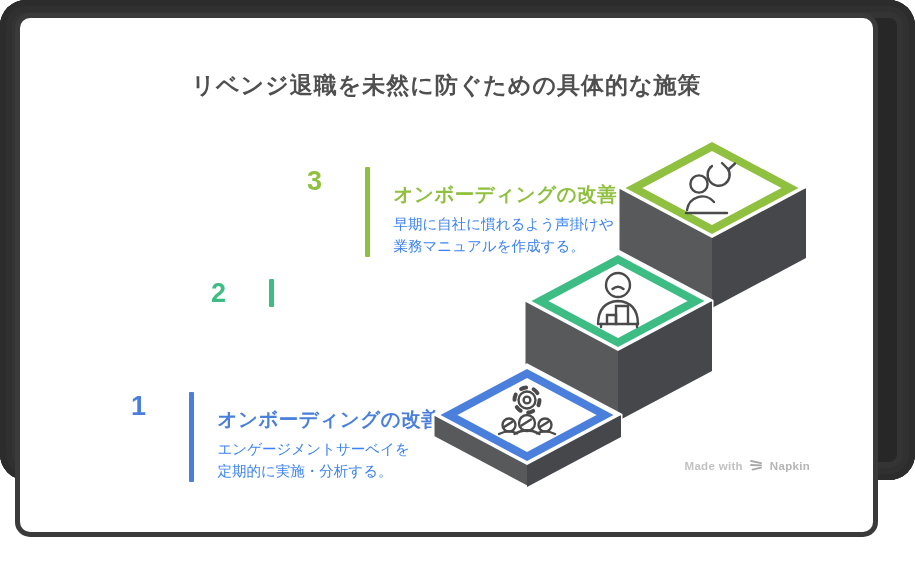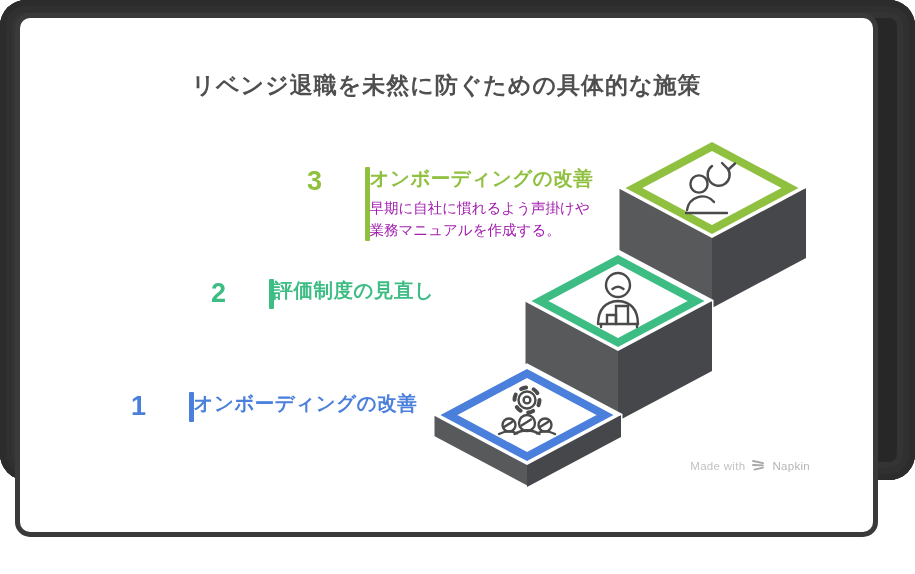--- a/index.html
+++ b/index.html
@@ -12,36 +12,36 @@
   .card  { position:absolute; left:20px; top:18px; width:853px; height:514px;
            background:#ffffff; border-radius:10px; box-shadow:0 0 0 5px #3a3a3a; z-index:1; }
 
   .title { position:absolute; left:0; right:0; top:52px; text-align:center;
            font-size:23px; font-weight:700; color:#4f4f4f; letter-spacing:1px; }
 
   
   .step-row { position:absolute; display:flex; align-items:flex-start; z-index:3; }
   .step-num { width:28px; font-size:27px; font-weight:700; line-height:1; padding-top:1px; }
   .step-bar { width:4.5px; align-self:stretch; margin-left:30px; border-radius:1px; }
-  .step-text { padding-left:0; }
+  .step-text { padding-left:24px;margin-top:16px; }
   .step-heading { font-size:19.5px; font-weight:700; line-height:1.15; margin-bottom:8px; letter-spacing:0.5px; }
-  .step-desc { font-size:14.5px; line-height:1.52; color:#a21caf; white-space:pre-line; }
+  .step-desc { font-size:14.5px; line-height:1.52; color:#3b82f6; white-space:pre-line; }
 
   .c-blue   { color:#4a7fdb; }  .bg-blue   { background:#4a7fdb; }
   .c-green  { color:#3dbd84; }  .bg-green  { background:#3dbd84; }
   .c-lime   { color:#8fc03f; }  .bg-lime   { background:#8fc03f; }
 
   .row-1 { left:111px; top:374px; }
   .row-2 { left:191px; top:261px; }
   .row-3 { left:287px; top:149px; }
 
   .stairs { position:absolute; inset:0; z-index:2; pointer-events:none; }
 
   .watermark { position:absolute; right:63px; bottom:60px; display:flex; align-items:center; gap:6px;
-               font-size:11.5px; color:#c2c2c2; letter-spacing:0.3px; z-index:3; }
+               font-size:11.5px; color:#c2c2c2; letter-spacing:0.3px; z-index:3;font-weight:bold; }
   .watermark .brand { color:#b5b5b5; }
 </style>
 </head>
 <body>
 
 <div class="stage">
   <div class="frame"></div>
 
   <div class="card">
     <div class="title">リベンジ退職を未然に防ぐための具体的な施策</div>
@@ -53,29 +53,30 @@
         <div class="step-heading c-lime">オンボーディングの改善</div>
         <div class="step-desc">早期に自社に慣れるよう声掛けや
 業務マニュアルを作成する。</div>
       </div>
     </div>
 
     <div class="step-row row-2">
       <div class="step-num c-green">2</div>
       <div class="step-bar bg-green"></div>
       <div class="step-text">
-        <div class="step-heading c-green">評価制度の見直し</div>
       </div>
     </div>
 
     <div class="step-row row-1">
       <div class="step-num c-blue">1</div>
       <div class="step-bar bg-blue"></div>
       <div class="step-text">
         <div class="step-heading c-blue">オンボーディングの改善</div>
+        <div class="step-desc">エンゲージメントサーベイを
+定期的に実施・分析する。</div>
       </div>
     </div>
 
     <div class="watermark">
       <span>Made with</span>
       <svg width="15" height="13" viewBox="0 0 15 13">
         <g stroke="#a8a8a8" stroke-width="1.8" fill="none" stroke-linecap="round">
           <path d="M2 2 L12 4.2"></path>
           <path d="M2 6 L12 6.4"></path>
           <path d="M3.5 10.6 L12 8.6"></path>

